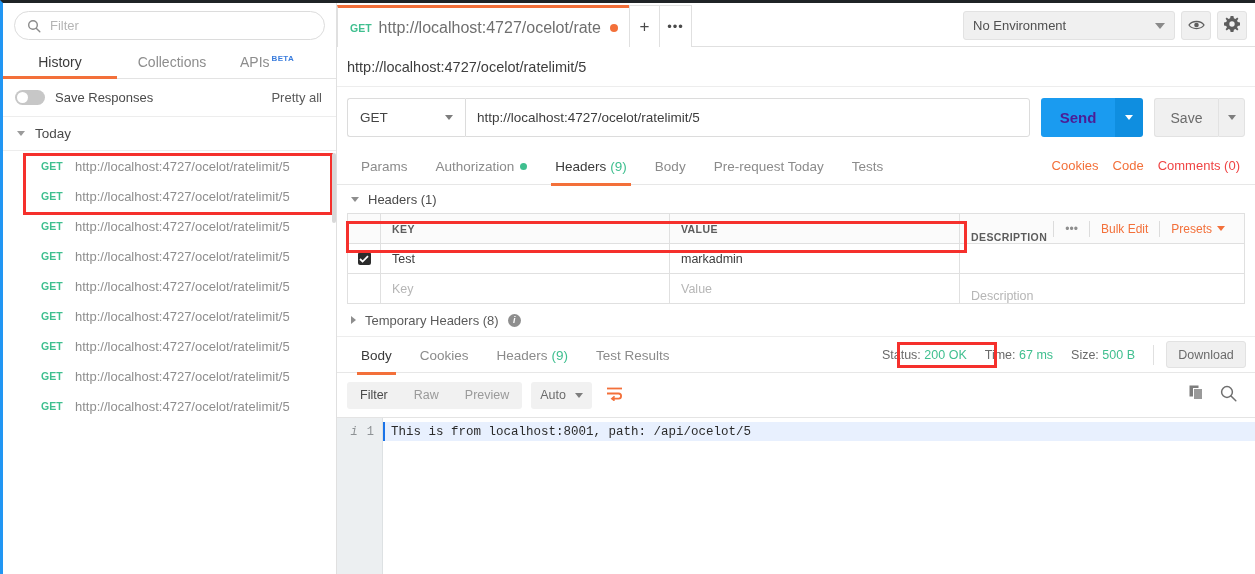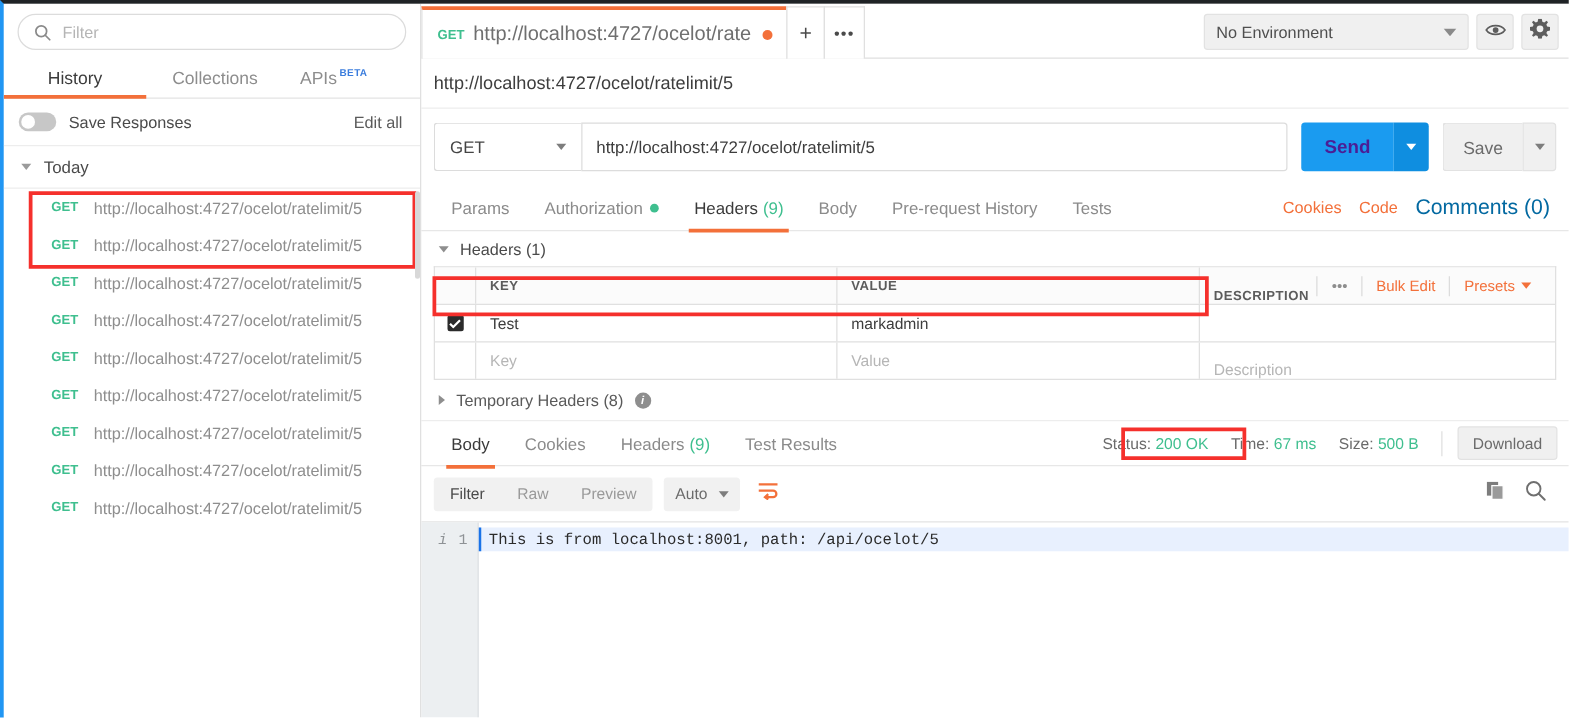--- a/index.html
+++ b/index.html
@@ -264,21 +264,21 @@
     content: ""; position: absolute; left: 10px; right: 10px; bottom: -1px;
     height: 3px; background: #f3703a;
   }
   .rtab .cnt { color: #3fbf8f; margin-left: 4px; }
   .auth-dot {
     width: 7px; height: 7px; border-radius: 50%;
     background: #3fbf8f; margin-left: 6px;
   }
   .reqtabs-right { margin-left: auto; display: flex; align-items: center; gap: 14px; padding-right:5px;}
   .link-o { font-size: 13px; color: #f3703a; cursor: pointer; }
-  .link-muted { font-size: 17px; color: #0369a1; cursor: pointer; }
+  .link-muted { font-size: 13px; color: #ef4444; cursor: pointer; }
 
   
   .hdr-section { padding: 0; position: relative; }
   .hdr-title {
     display: flex; align-items: center;
     height: 28px; padding-left: 14px;
     font-size: 13px; color: #4a4a4a;
   }
   .caret-sm-down {
     width: 0; height: 0;
@@ -428,21 +428,21 @@
         <span>Collections</span>
       </div>
       <div class="side-tab t-apis">
         <span>APIs</span><span class="beta">BETA</span>
       </div>
     </div>
 
     <div class="save-row">
       <div class="toggle"></div>
       <span class="save-label">Save Responses</span>
-      <span class="clear-all">Edit all</span>
+      <span class="clear-all">Pretty all</span>
     </div>
 
     <div class="today-row">
       <span class="caret-down"></span>
       <span class="today-label">Today</span>
     </div>
 
     <div class="hist-list">
       <div class="hist-item">
         <span class="hist-method">GET</span>
@@ -552,21 +552,21 @@
         <span class="auth-dot"></span>
       </div>
       <div class="rtab active">
         <span>Headers</span>
         <span class="cnt">(9)</span>
       </div>
       <div class="rtab">
         <span>Body</span>
       </div>
       <div class="rtab">
-        <span>Pre-request History</span>
+        <span>Pre-request Today</span>
       </div>
       <div class="rtab">
         <span>Tests</span>
       </div>
       <div class="reqtabs-right">
         <span class="link-o">Cookies</span>
         <span class="link-o">Code</span>
         <span class="link-muted">Comments (0)</span>
       </div>
     </div>

